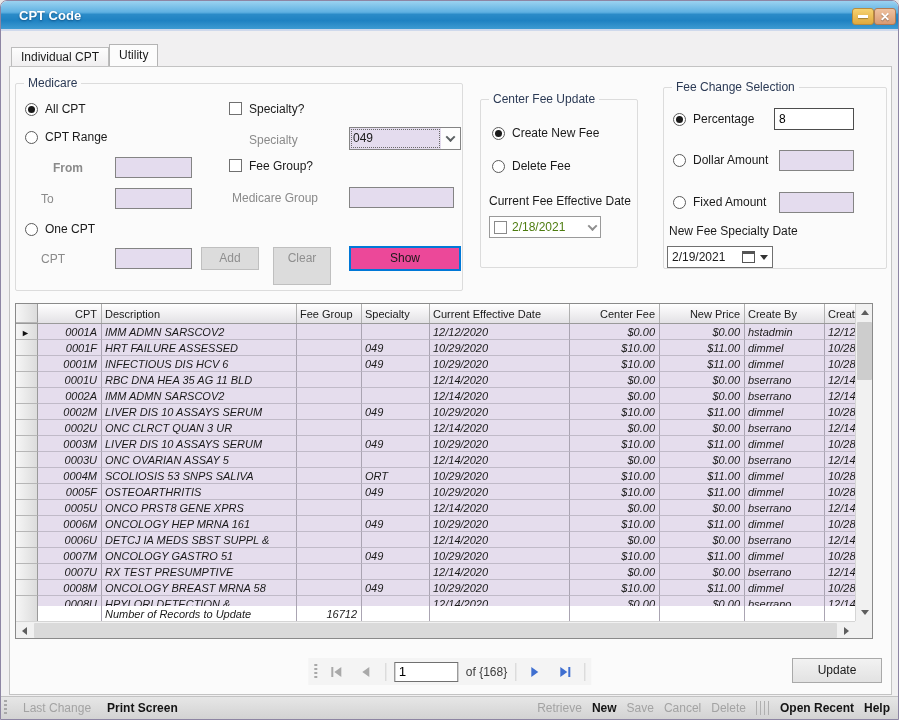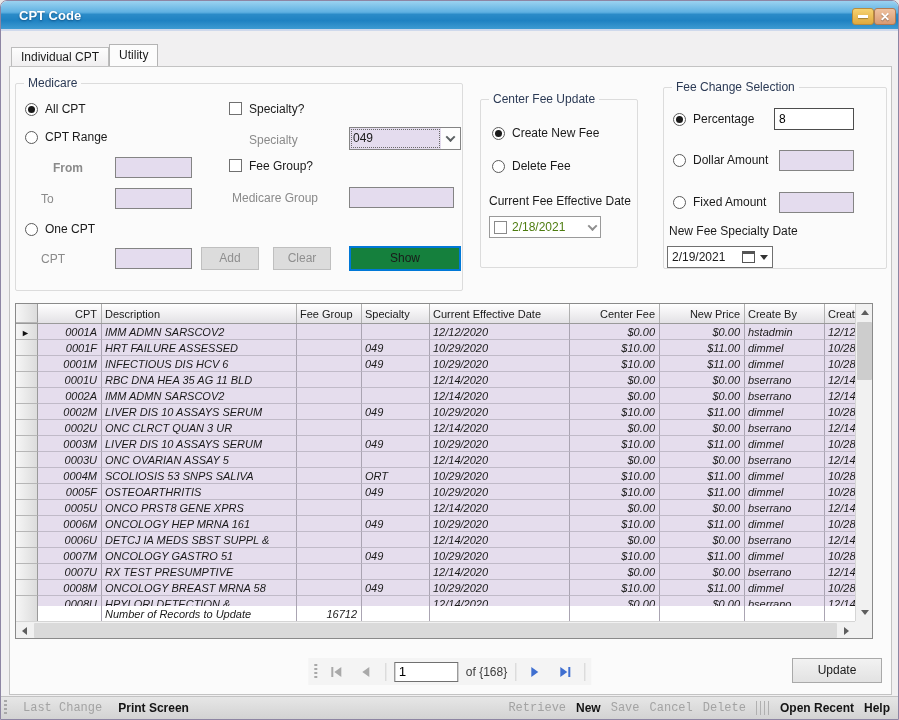--- a/index.html
+++ b/index.html
@@ -43,21 +43,21 @@
   .tb { position:absolute; height:21px; border:1px solid #848484; background:#e4dcee; }
   .tb.white { background:#fff; border-color:#4d4d4d; padding:2px 4px; font-size:12px; }
   .combo { position:absolute; height:23px; border:1px solid #848484; background:#fff; display:flex; }
   .combo .val { flex:1; background:#e4dcee; padding:3px 3px 0 3px; outline:1px dotted #6a6a6a; outline-offset:-2px; }
   .combo .dd { width:19px; display:flex; align-items:center; justify-content:center; background:#fdfdfd; }
   .chev { width:7px; height:7px; border-right:2px solid #5c6163; border-bottom:2px solid #5c6163;
           transform:rotate(45deg) translate(-1px,-1px); }
   .btn { position:absolute; background:linear-gradient(#f2f2f2,#e2e2e2); border:1px solid #a9a9a9;
          text-align:center; cursor:pointer; }
   .btn.disabled { background:#dcdcdc; color:#8f8f8f; border-color:#bfbfbf; cursor:default; }
-  .btn.focus-blue { border:2px solid #0078d7; background:#15803d; }
+  .btn.focus-blue { border:2px solid #0078d7; background:#ec4899; }
   .datepick { position:absolute; height:22px; background:#fff; border:1px solid #9a9a9a;
               display:flex; align-items:center; padding:0 4px; gap:5px; }
   .datepick .dcb { width:13px; height:13px; border:1px solid #8a8a8a; background:#fff; }
   .datepick .dtext { flex:1; }
   .cal-icon { width:13px; height:12px; border:1px solid #555; border-top:3px solid #555; background:#fff; }
   .tri-dn { width:0; height:0; border-left:4px solid transparent; border-right:4px solid transparent;
             border-top:5px solid #333; }
 
   
   .grid { position:absolute; left:14px; top:302px; width:858px; height:336px;
@@ -101,21 +101,21 @@
 
   .update-btn { position:absolute; left:791px; top:657px; width:90px; height:25px; }
 
   
   .statusbar { position:absolute; left:0; bottom:0; width:100%; height:23px;
                background:linear-gradient(#e6e6e6,#d3d3d3); border-top:1px solid #c2c2c2;
                display:flex; align-items:center; padding:0 8px 0 3px; }
   .sb-left { display:flex; align-items:center; gap:16px; }
   .sb-right { margin-left:auto; display:flex; align-items:center; gap:10px; }
   .sb-item { font-weight:bold; color:#141414; cursor:pointer; }
-  .sb-item.disabled { font-weight:normal; color:#a3a3a3; cursor:default;font-family:Liberation Mono, monospace; }
+  .sb-item.disabled { font-weight:normal; color:#a3a3a3; cursor:default; }
   .bars4 { width:14px; height:14px;
            background:repeating-linear-gradient(90deg,#b0b0b0 0 1px,transparent 1px 4px); }
 </style>
 </head>
 <body>
 
 <div class="win">
 
   <div class="titlebar">
     <div class="title">CPT Code</div>
@@ -159,21 +159,21 @@
   <div class="abs lbl-grey" style="left:40px;top:191px;">To</div>
   <input class="tb" style="left: 114px; top: 187px; width: 77px;" value="">
   <div class="abs lbl-grey" style="left:231px;top:190px;">Medicare Group</div>
   <input class="tb" style="left: 348px; top: 186px; width: 105px;" value="">
 
   <div class="radio abs" style="left:24px;top:222px;"></div>
   <div class="abs" style="left:44px;top:221px;">One CPT</div>
   <div class="abs lbl-grey" style="left:40px;top:251px;">CPT</div>
   <input class="tb" style="left: 114px; top: 247px; width: 77px;" value="">
   <div class="btn disabled" style="left:200px;top:246px;width:58px;height:23px;line-height:21px;">Add</div>
-  <div class="btn disabled" style="left:272px;top:246px;width:58px;height:23px;line-height:21px;">Clear</div>
+  <div class="btn disabled" style="left:272px;top:246px;width:58px;height:38px;line-height:21px;">Clear</div>
   <div class="btn focus-blue" style="left:348px;top:245px;width:112px;height:25px;line-height:21px;">Show</div>
 
   <div class="group" style="left:479px;top:98px;width:158px;height:169px;">
     <div class="legend" style="background:#fbfbfb;">Center Fee Update</div>
   </div>
   <div class="radio checked abs" style="left:491px;top:126px;"></div>
   <div class="abs" style="left:511px;top:125px;">Create New Fee</div>
   <div class="radio abs" style="left:491px;top:159px;"></div>
   <div class="abs" style="left:511px;top:158px;">Delete Fee</div>
   <div class="abs" style="left:488px;top:193px;">Current Fee Effective Date</div>

